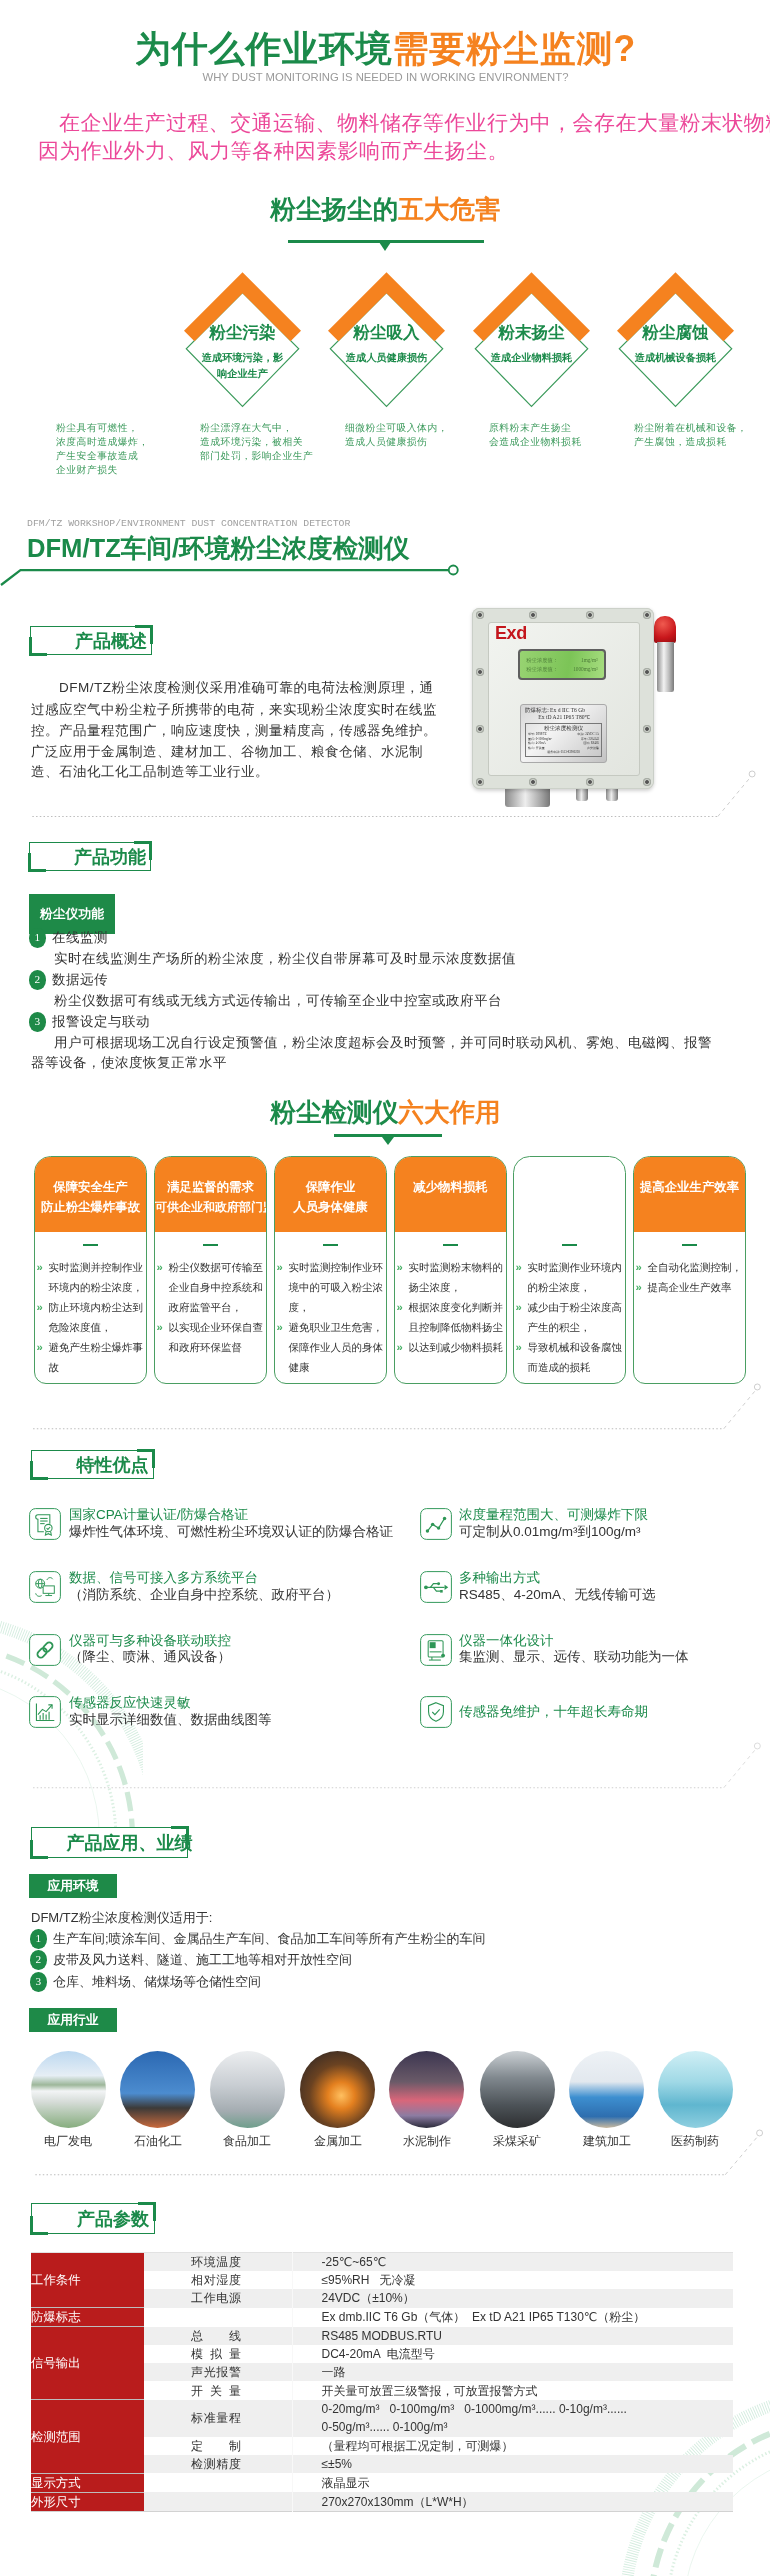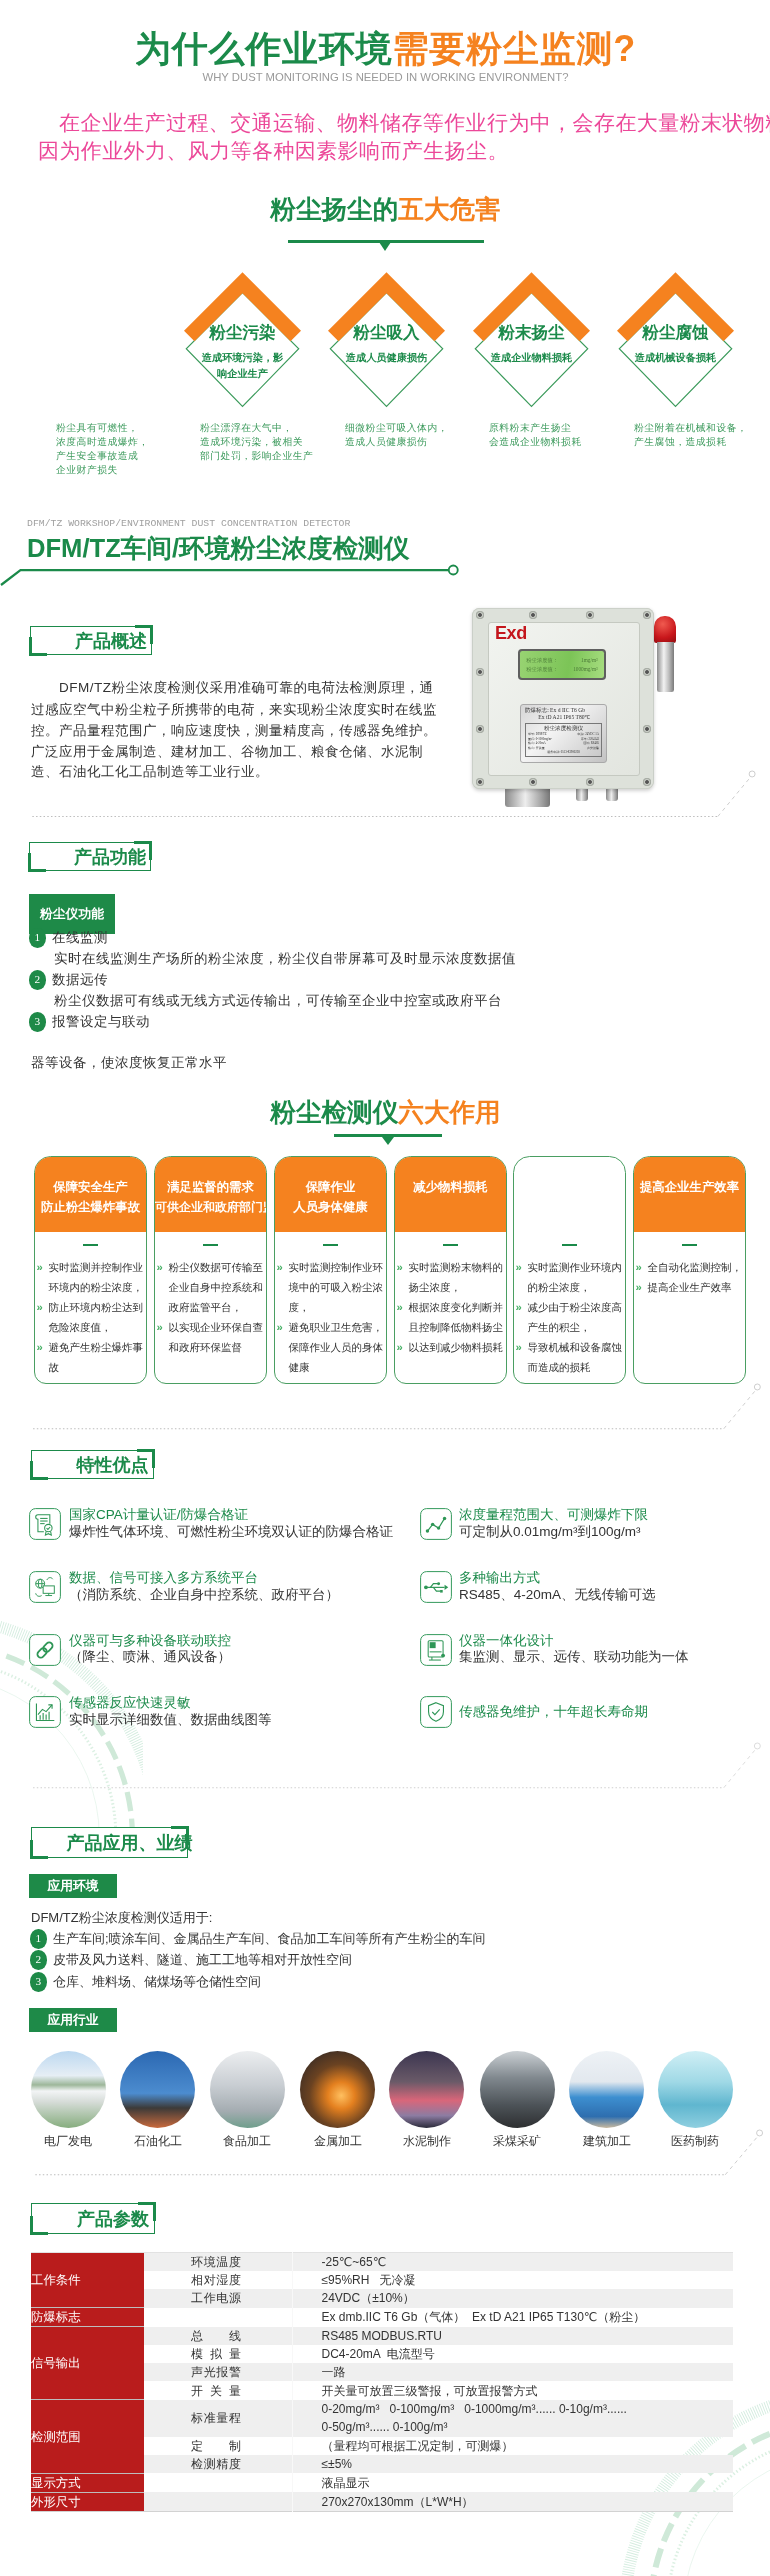--- a/index.html
+++ b/index.html
@@ -258,20 +258,21 @@
   <div class="gbox" style="left:29px;top:894px;width:86px;height:40px">粉尘仪功能</div>
 
   <div class="num" style="left:29px;top:928px">1</div>
   <div class="ln p18" style="left:52px;top:927px">在线监测</div>
   <div class="ln p18" style="left:54px;top:948px">实时在线监测生产场所的粉尘浓度，粉尘仪自带屏幕可及时显示浓度数据值</div>
   <div class="num" style="left:29px;top:970px">2</div>
   <div class="ln p18" style="left:52px;top:969px">数据远传</div>
   <div class="ln p18" style="left:54px;top:990px">粉尘仪数据可有线或无线方式远传输出，可传输至企业中控室或政府平台</div>
   <div class="num" style="left:29px;top:1012px">3</div>
   <div class="ln p18" style="left:52px;top:1011px">报警设定与联动</div>
+  <div class="ln p18" style="left:54px;top:1032px">用户可根据现场工况自行设定预警值，粉尘浓度超标会及时预警，并可同时联动风机、雾炮、电磁阀、报警</div>
   <div class="ln p18" style="left:31px;top:1052px">器等设备，使浓度恢复正常水平</div>
 
   <div class="big-title" style="top:1096px;font-size:25.6px;line-height:32px">
     <span class="g">粉尘检测仪</span><span class="o">六大作用</span>
   </div>
   <div class="arrow-line" style="left:334px;top:1134px;width:108px"></div>
   <div class="arrow-tri" style="left:382px;top:1137px;border-top-width:8.3px"></div>
 
   <div class="card" style="left:34px">
     <div class="card-head">

